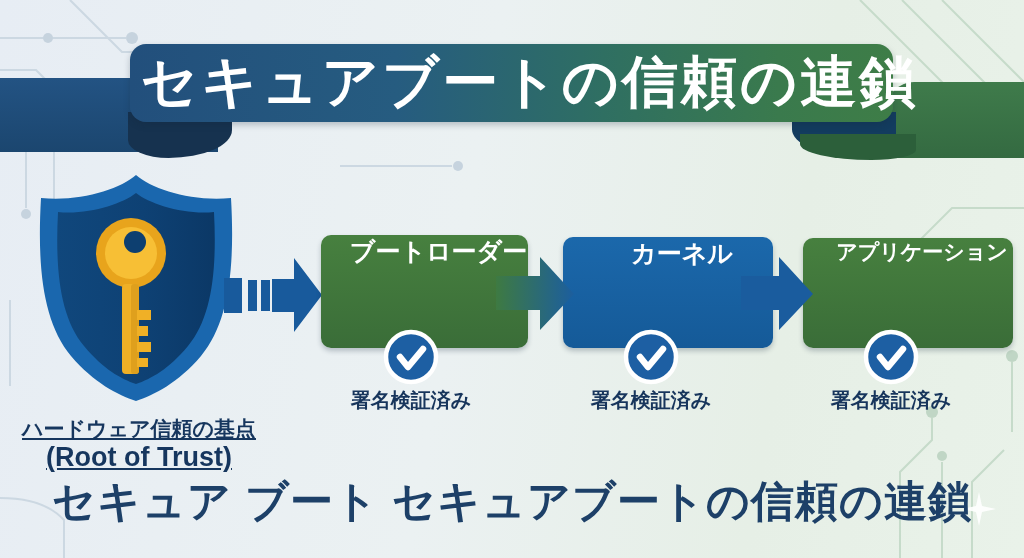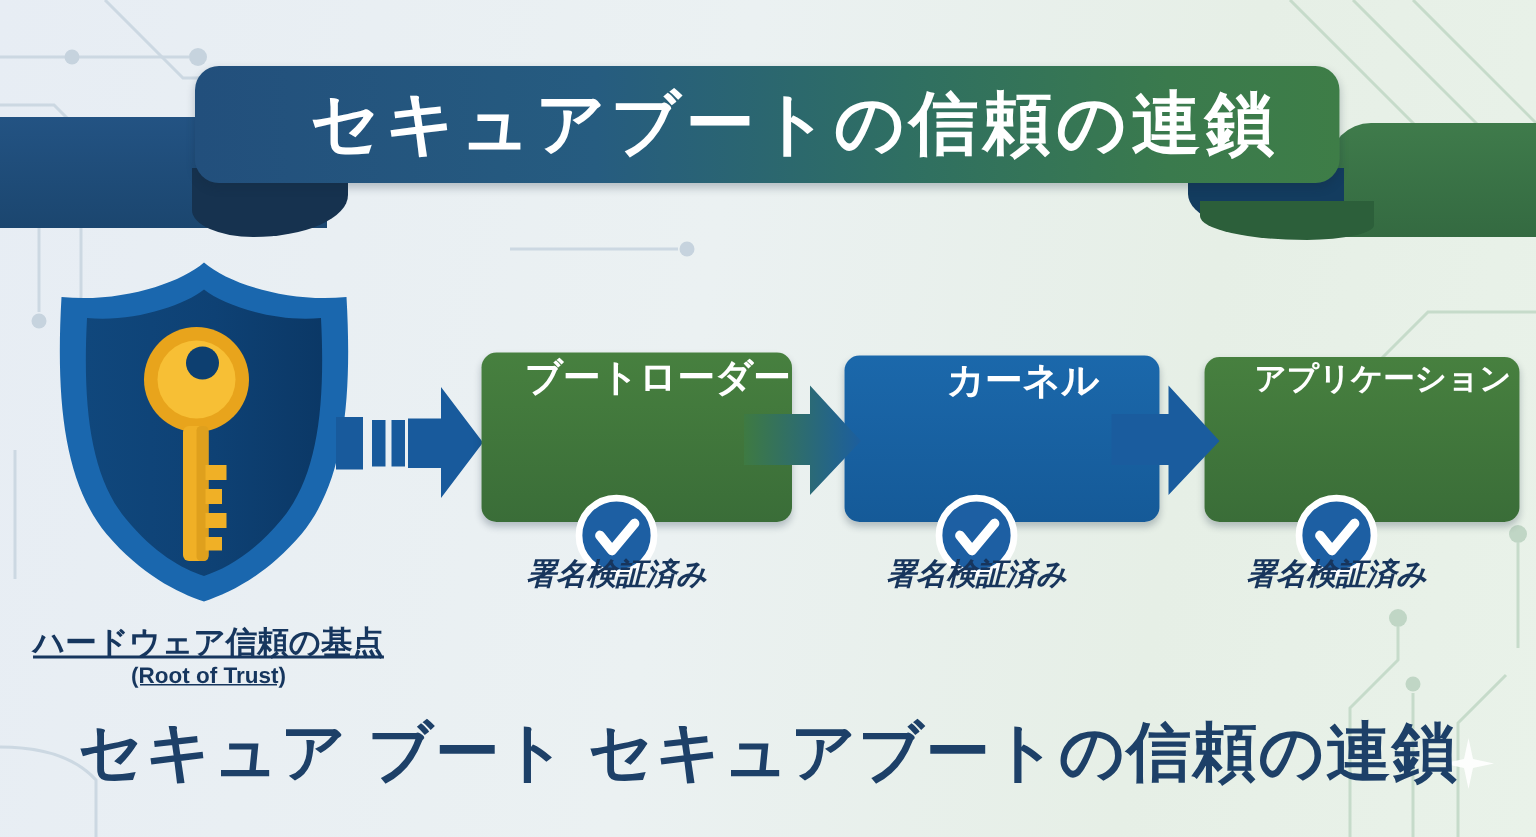--- a/index.html
+++ b/index.html
@@ -10,38 +10,38 @@
 
   
   .ribbon-tail-left{left:0;top:78px;width:218px;height:74px;background:linear-gradient(180deg,#235383,#1b466f);border-top-right-radius:28px;}
   .ribbon-tail-right{left:886px;top:82px;width:138px;height:76px;background:linear-gradient(180deg,#3f7b4b,#346a41);border-top-left-radius:28px;}
   .ribbon-curl-left{left:128px;top:112px;width:104px;height:46px;background:#16324f;border-radius:0 0 70% 45%;}
   .ribbon-curl-right-navy{left:792px;top:112px;width:104px;height:44px;background:#133c5f;border-radius:0 0 45% 70%;}
   .ribbon-curl-right-green{left:800px;top:134px;width:116px;height:26px;background:#2c5f3a;border-radius:0 0 50% 80%;}
   .ribbon-main{left:130px;top:44px;width:763px;height:78px;border-radius:16px;
     background:linear-gradient(90deg,#224f7c 0%,#265c80 35%,#2f6f62 62%,#3a7a4d 85%,#3e7d47 100%);
     display:flex;align-items:center;justify-content:center;box-shadow:0 3px 6px rgba(20,40,60,.25);}
-  .ribbon-title{color:#fff;font-size:46px;font-weight:bold;letter-spacing:3px;white-space:nowrap;margin-left:36px;}
+  .ribbon-title{color:#fff;font-size:56px;font-weight:bold;letter-spacing:3px;white-space:nowrap;margin-left:36px;}
 
   
   .step-box{display:flex;align-items:flex-start;justify-content:center;border-radius:10px;
     color:#fff;font-weight:bold;box-shadow:0 3px 5px rgba(20,40,60,.25);padding-left:28px;}
   .step-green{background:linear-gradient(180deg,#47803f,#3a6d38);}
   .step-blue{background:linear-gradient(180deg,#1b68ab,#155a98);}
   .box1{left:321px;top:235px;width:179px;height:113px;font-size:25px;}
   .box2{left:563px;top:237px;width:182px;height:111px;font-size:25px;}
   .box3{left:803px;top:238px;width:182px;height:110px;font-size:21px;}
 
-  .status-label{top:369px;width:200px;text-align:center;font-size:20px;font-weight:bold;color:#17355c;font-style:italic;}
+  .status-label{top:387px;width:200px;text-align:center;font-size:20px;font-weight:bold;color:#17355c;}
   .badge{width:56px;height:56px;}
 
   
   .rot-label{left:8px;top:417px;width:262px;text-align:center;color:#16365e;font-weight:bold;line-height:1.18;text-decoration:underline;}
   .rot-line1{font-size:21px;}
-  .rot-line2{font-size:15px;}
+  .rot-line2{font-size:27px;}
 
   
   .caption{left:0;top:473px;width:1024px;text-align:center;color:#1d4068;
     font-size:43px;font-weight:800;letter-spacing:1px;white-space:nowrap;}
 </style>
 </head>
 <body>
 
 <div class="stage">
 

